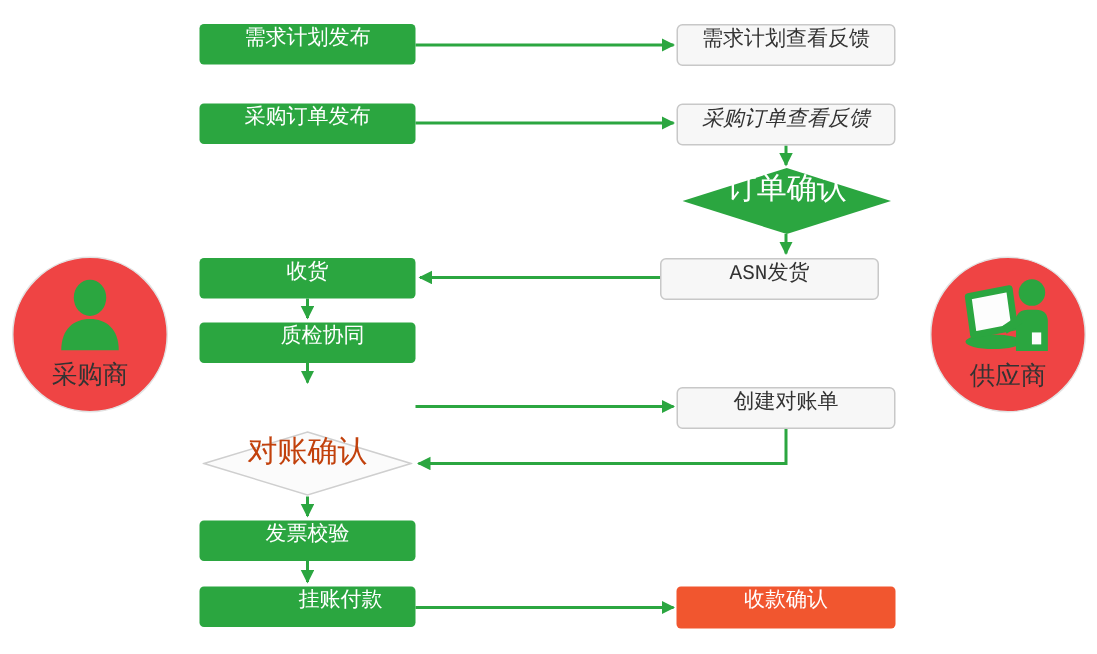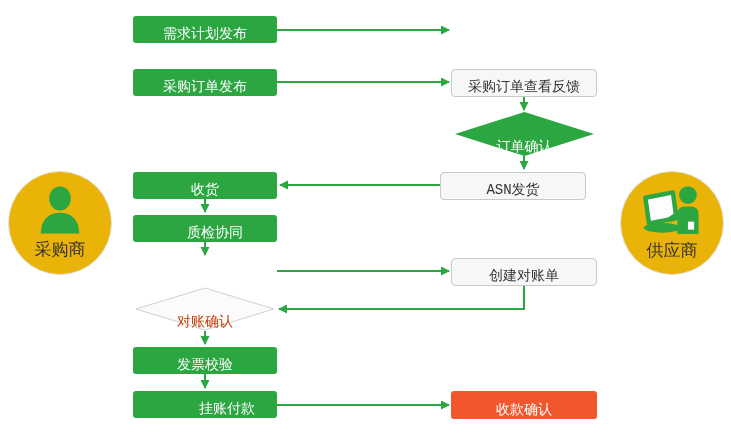--- a/index.html
+++ b/index.html
@@ -2,36 +2,36 @@
 <html><head>
 <meta charset="utf-8">
 <style>
   html,body{margin:0;padding:0;background:#ffffff;}
   .canvas{
     position:relative;width:731px;height:436px;background:#ffffff;
     font-family:"DejaVu Sans","Liberation Sans",sans-serif;overflow:hidden;
   }
   .connectors{position:absolute;left:0;top:0;width:731px;height:436px;pointer-events:none;}
   .node{
-    position:absolute;box-sizing:border-box;display:flex;align-items:flex-end;justify-content:center;
+    position:absolute;box-sizing:border-box;display:flex;align-items:flex-start;justify-content:center;
     font-size:14px;white-space:nowrap;
   }
   .proc{width:144px;height:27px;border-radius:3px;}
   .procR{width:146px;height:28px;}
   .green{background:#2BA640;color:#ffffff;}
   .neutral{background:#F7F7F7;border:1px solid #C8C8C8;border-radius:4px;color:#333333;}
   .red{background:#F1562F;color:#ffffff;border-radius:3px;}
   .diamond{background:transparent;}
   .diamond svg{position:absolute;left:0;top:0;width:100%;height:100%;}
-  .diamond .lbl{position:relative;z-index:1;font-size:14px;}
+  .diamond .lbl{position:relative;z-index:1;font-size:20px;}
   .diamond-green .lbl{color:#ffffff;}
   .diamond-white .lbl{color:#c2410c;}
   .actor{
     position:absolute;width:104px;height:104px;border-radius:50%;
-    background:#eab308;border:1px solid #E2E2E2;box-sizing:border-box;
+    background:#ef4444;border:1px solid #E2E2E2;box-sizing:border-box;
     display:flex;flex-direction:column;align-items:center;justify-content:center;
   }
   .actor .alabel{font-size:17px;color:#333333;margin-top:1px;}
   .actor .aicon{line-height:0;}
 </style>
 </head>
 <body>
 
 <div class="canvas">
 
@@ -93,21 +93,24 @@
   <div class="node proc green" style="left:133px;top:215px;padding-left:20px;">
     <span>质检协同</span>
   </div>
   <div class="node proc green" style="left:133px;top:347px;">
     <span>发票校验</span>
   </div>
   <div class="node proc green" style="left:133px;top:391px;padding-left:44px;">
     <span>挂账付款</span>
   </div>
 
-  <div class="node procR neutral" style="left:451px;top:69px;">
+  <div class="node procR neutral" style="left:451px;top:16px;">
+    <span>需求计划查看反馈</span>
+  </div>
+  <div class="node procR neutral" style="left:451px;top:69px;font-style:italic;">
     <span>采购订单查看反馈</span>
   </div>
   <div class="node procR neutral" style="left:440px;top:172px;font-family:Liberation Mono, monospace;">
     <span>ASN发货</span>
   </div>
   <div class="node procR red" style="left:451px;top:391px;">
     <span>收款确认</span>
   </div>
   <div class="node procR neutral" style="left:451px;top:258px;">
     <span>创建对账单</span>

